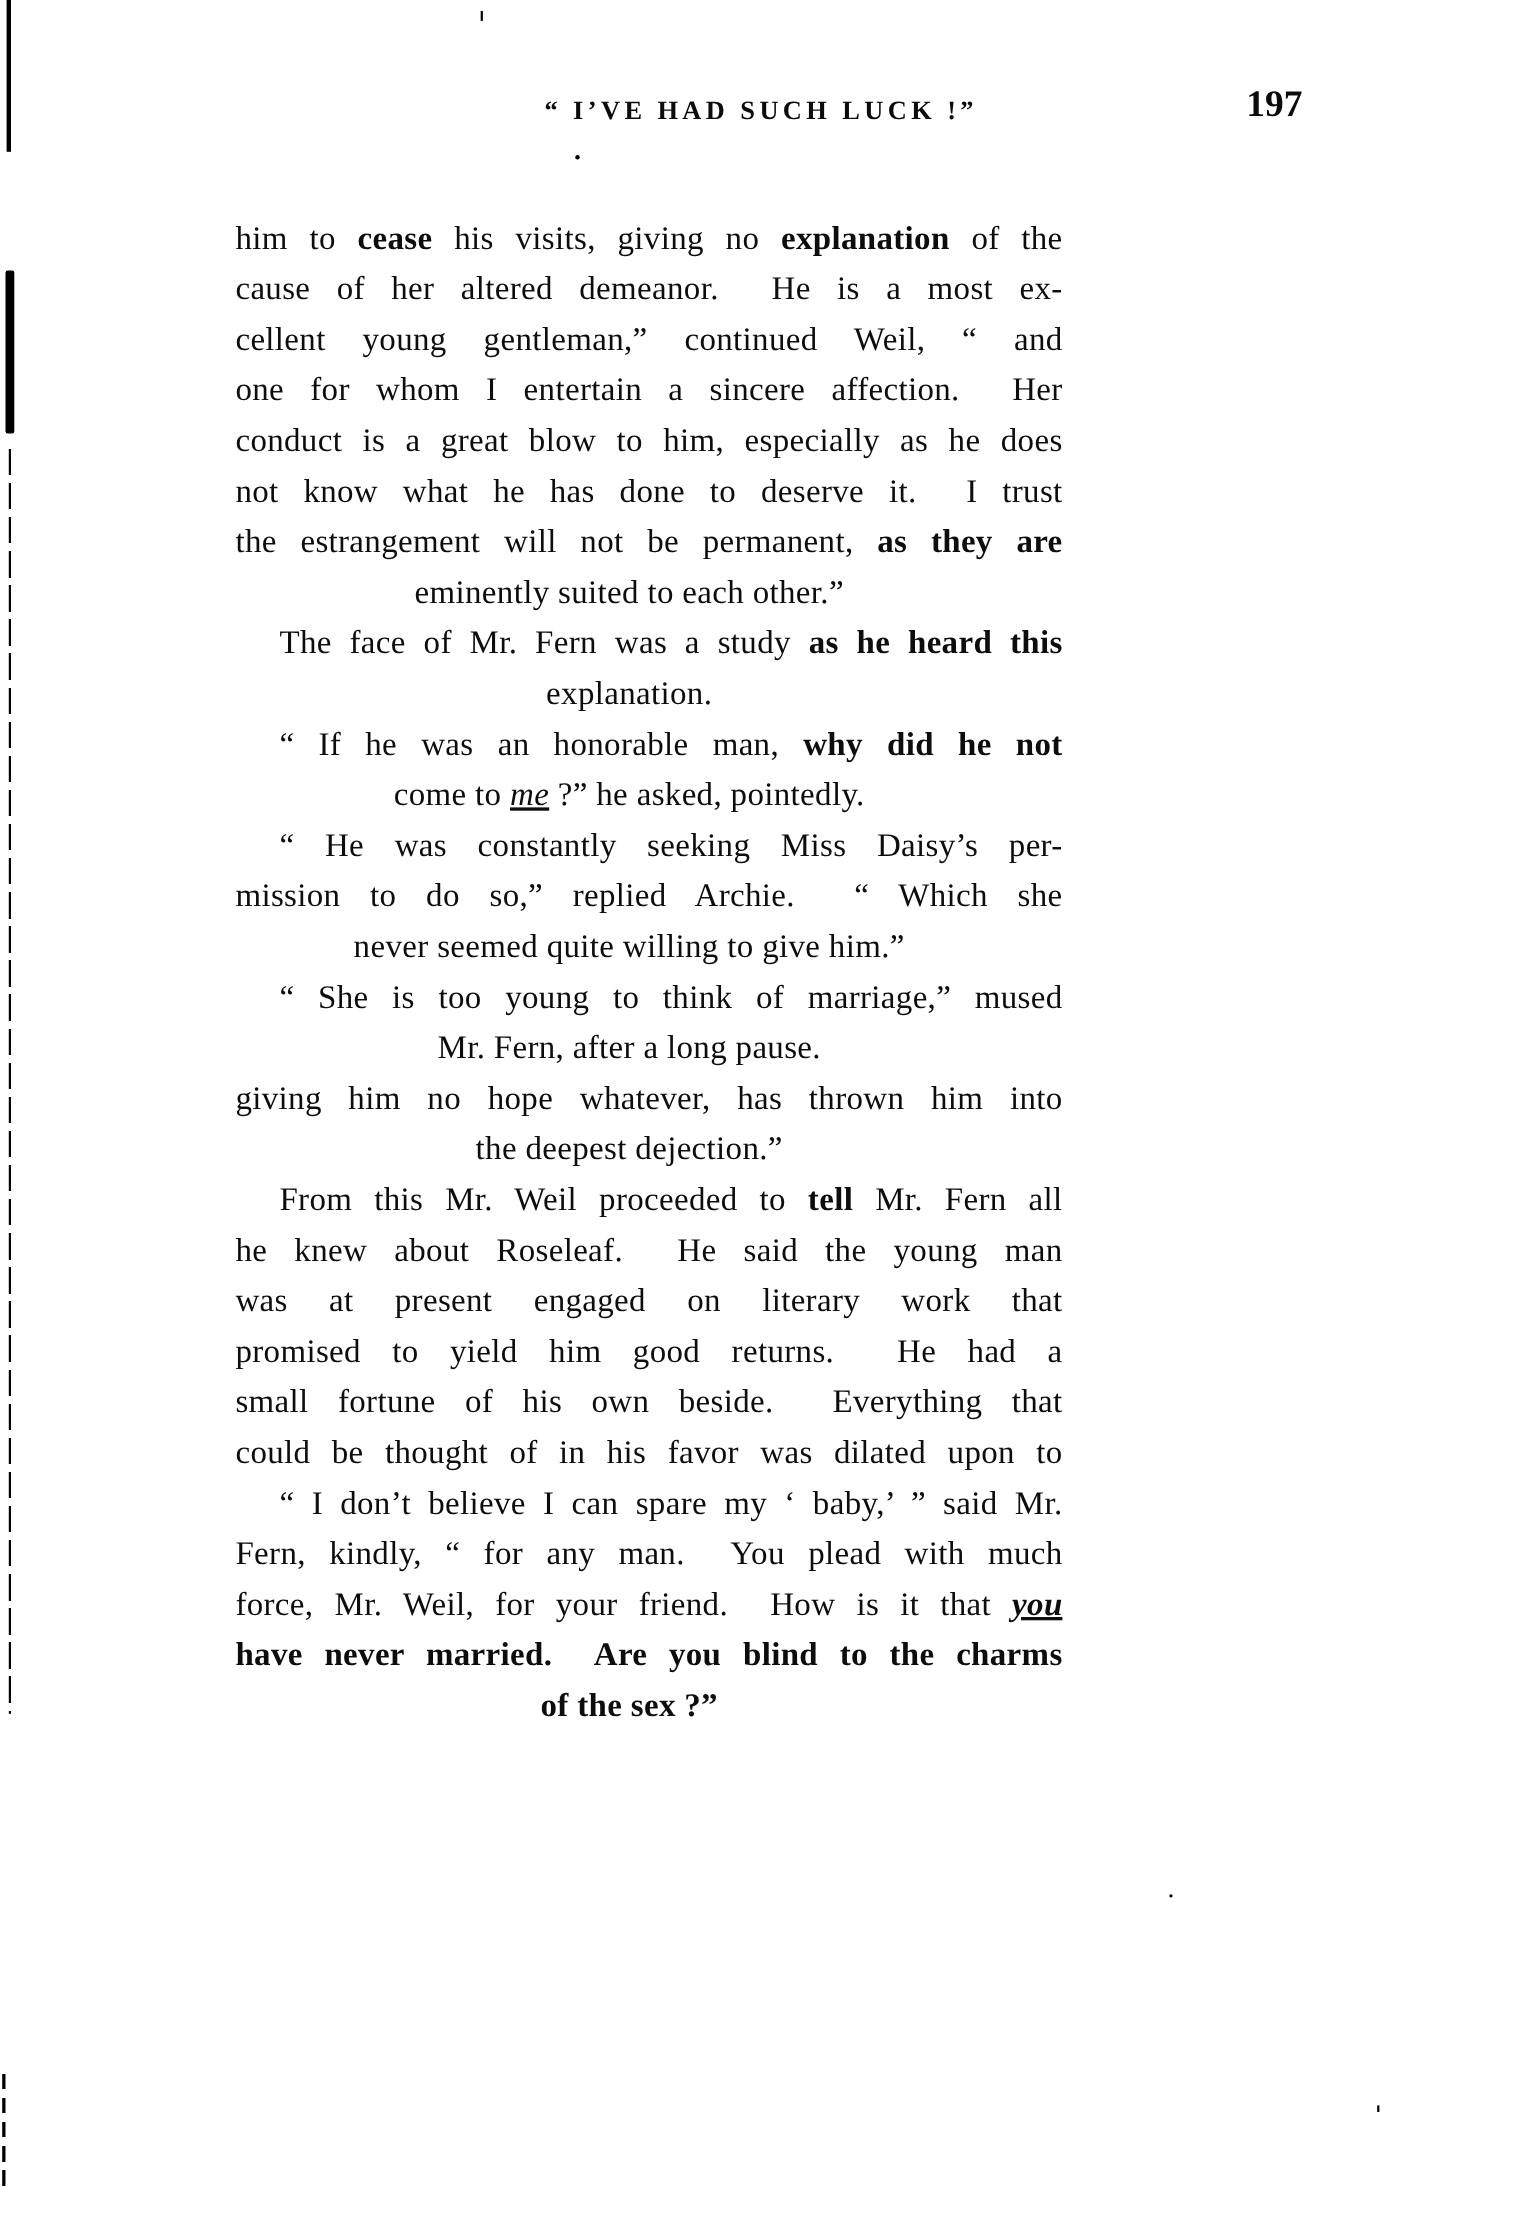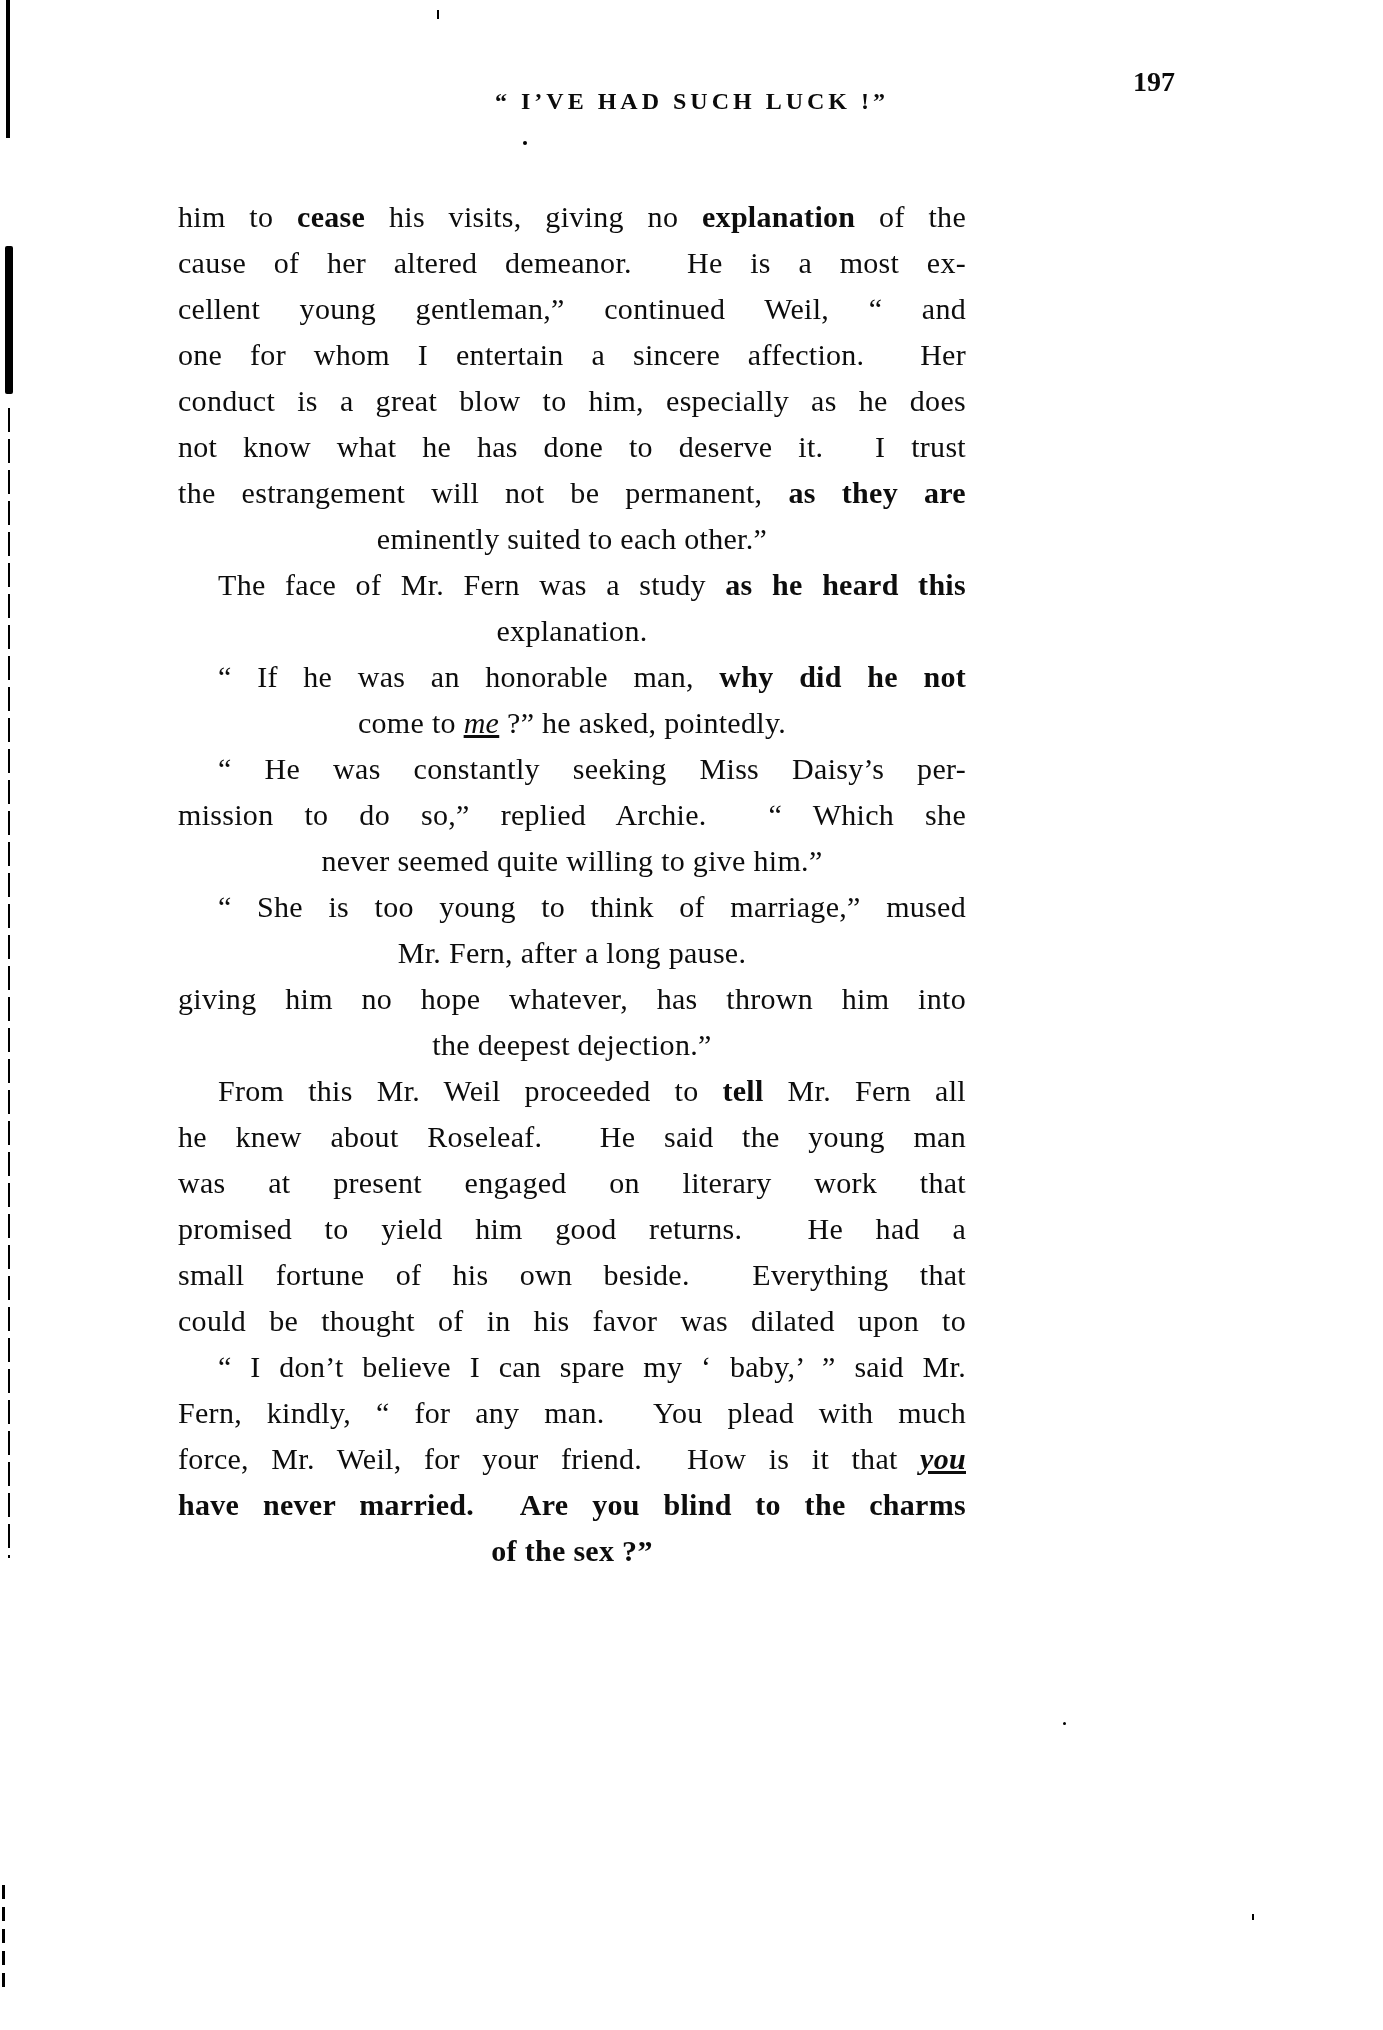--- a/index.html
+++ b/index.html
@@ -26,22 +26,22 @@
     top: 88px;
     font-size: 24px;
     font-weight: 700;
     letter-spacing: 4px;
     color: #0b0b0b;
     white-space: nowrap;
   }
   .running-head-page {
     position: absolute;
     left: 1133px;
-    top: 66px;
-    font-size: 28px;
+    top: 76px;
+    font-size: 34px;
     font-weight: 700;
     color: #0b0b0b;
   }
 
   
   .body-text {
     position: absolute;
     left: 178px;
     top: 194px;
     width: 788px;
@@ -53,20 +53,21 @@
   .paragraph { margin: 0; }
   .line {
     height: 46px;
     overflow: hidden;
     text-align: center;
     white-space: normal;
   }
   .line.j {
     text-align: justify;
     text-align-last: justify;
+    margin-left: 36px;
   }
   .line.ind { text-indent: 40px; }
   .it { font-style: italic; text-decoration: underline; }
   .bd { font-weight: 700; }
 
   
   .artifact { position: absolute; background: #000; }
   .art-gutter-top    { left: 6px;  top: 0;      width: 4px; height: 138px; }
   .art-gutter-blob   { left: 5px;  top: 246px;  width: 8px; height: 148px; border-radius: 2px; }
   .art-gutter-mid    { left: 8px;  top: 408px;  width: 2px; height: 1150px;

